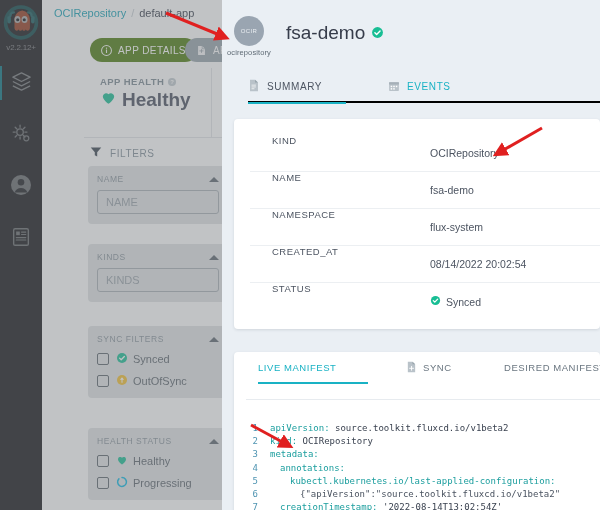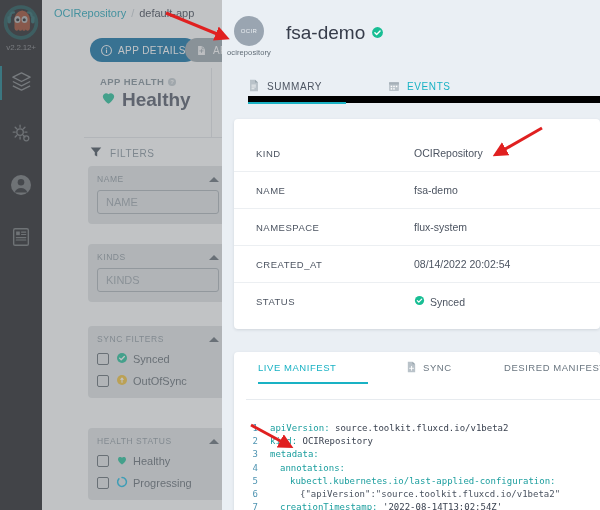--- a/index.html
+++ b/index.html
@@ -51,21 +51,21 @@
   }
   #breadcrumb .bc-link{ color:#1ba4b8; }
   #breadcrumb .bc-sep{ color:#c6ced4; margin:0 5px; }
   #breadcrumb .bc-cur{ color:#363c4a; }
 
   .topbtn{
     position:absolute; top:38px; height:24px; border-radius:12px;
     display:flex; align-items:center; padding:0 11px;
     font-size:10px; letter-spacing:.4px; color:#ffffff; white-space:nowrap;
   }
-  #btn-app-details{ left:48px; background:#0369a1; }
+  #btn-app-details{ left:48px; background:#4d7c0f; }
   #btn-app-diff{ left:143px; background:#98a4ac; }
   .topbtn .bico{
     width:11px; height:11px; margin-right:6px; display:inline-block;
     opacity:.95;
   }
 
   
   #status-strip{
     position:absolute; left:42px; top:68px; right:0; height:70px;
     background:#ffffff; border-bottom:1px solid #e3e6e9;
@@ -149,21 +149,21 @@
     position:absolute; left:-4px; top:48px; width:62px; text-align:center;
     font-size:7.5px; color:#5f6b75; letter-spacing:.1px;
   }
   #res-title{
     position:absolute; left:64px; top:22px; font-size:19px; color:#363c4a;
     display:flex; align-items:center; white-space:nowrap;
   }
   #res-title svg{ margin-left:6px; }
 
   #panel-tabs{
-    position:relative; height:33px; margin-left:26px; border-bottom:7px solid #000000;
+    position:relative; height:33px; margin-left:26px; border-bottom:2px solid #000000;
   }
   .ptab{
     position:absolute; top:0; height:33px; display:flex; align-items:center;
     font-size:10px; letter-spacing:.6px; white-space:nowrap;
   }
   .ptab svg{ margin-right:7px; }
   .ptab .lbl{ color:#19b2c4; }
   .ptab.active .lbl{ color:#4c5461; }
   .ptab.active::after{
     content:""; position:absolute; left:0; right:0; bottom:-1px; height:2px;
@@ -172,22 +172,22 @@
   #tab-summary{ left:0; width:98px; }
   #tab-events{ left:140px; }
 
   
   #summary-card{
     position:absolute; left:12px; top:119px; width:366px; height:210px;
     background:#ffffff; border-radius:4px;
     box-shadow:0 1px 3px rgba(40,50,60,.13);
   }
   .srow{
-    height:37px; display:flex; align-items:center;
-    border-bottom:1px solid #eceff2; padding:0 0 0 22px;
+    height:37px; display:flex; 
+    border-bottom:1px solid #eceff2; padding:0 0 0 22px;margin-left:16px;
   }
   .srow:first-child{ margin-top:16px;}
   .srow:last-child{ border-bottom:none; }
   .skey{
     width:158px; font-size:9.5px; letter-spacing:.5px; color:#4c5461;
   }
   .sval{
     font-size:10.5px; color:#4c5461; display:flex; align-items:center;
   }
   .sval svg{ margin-right:5px; }

